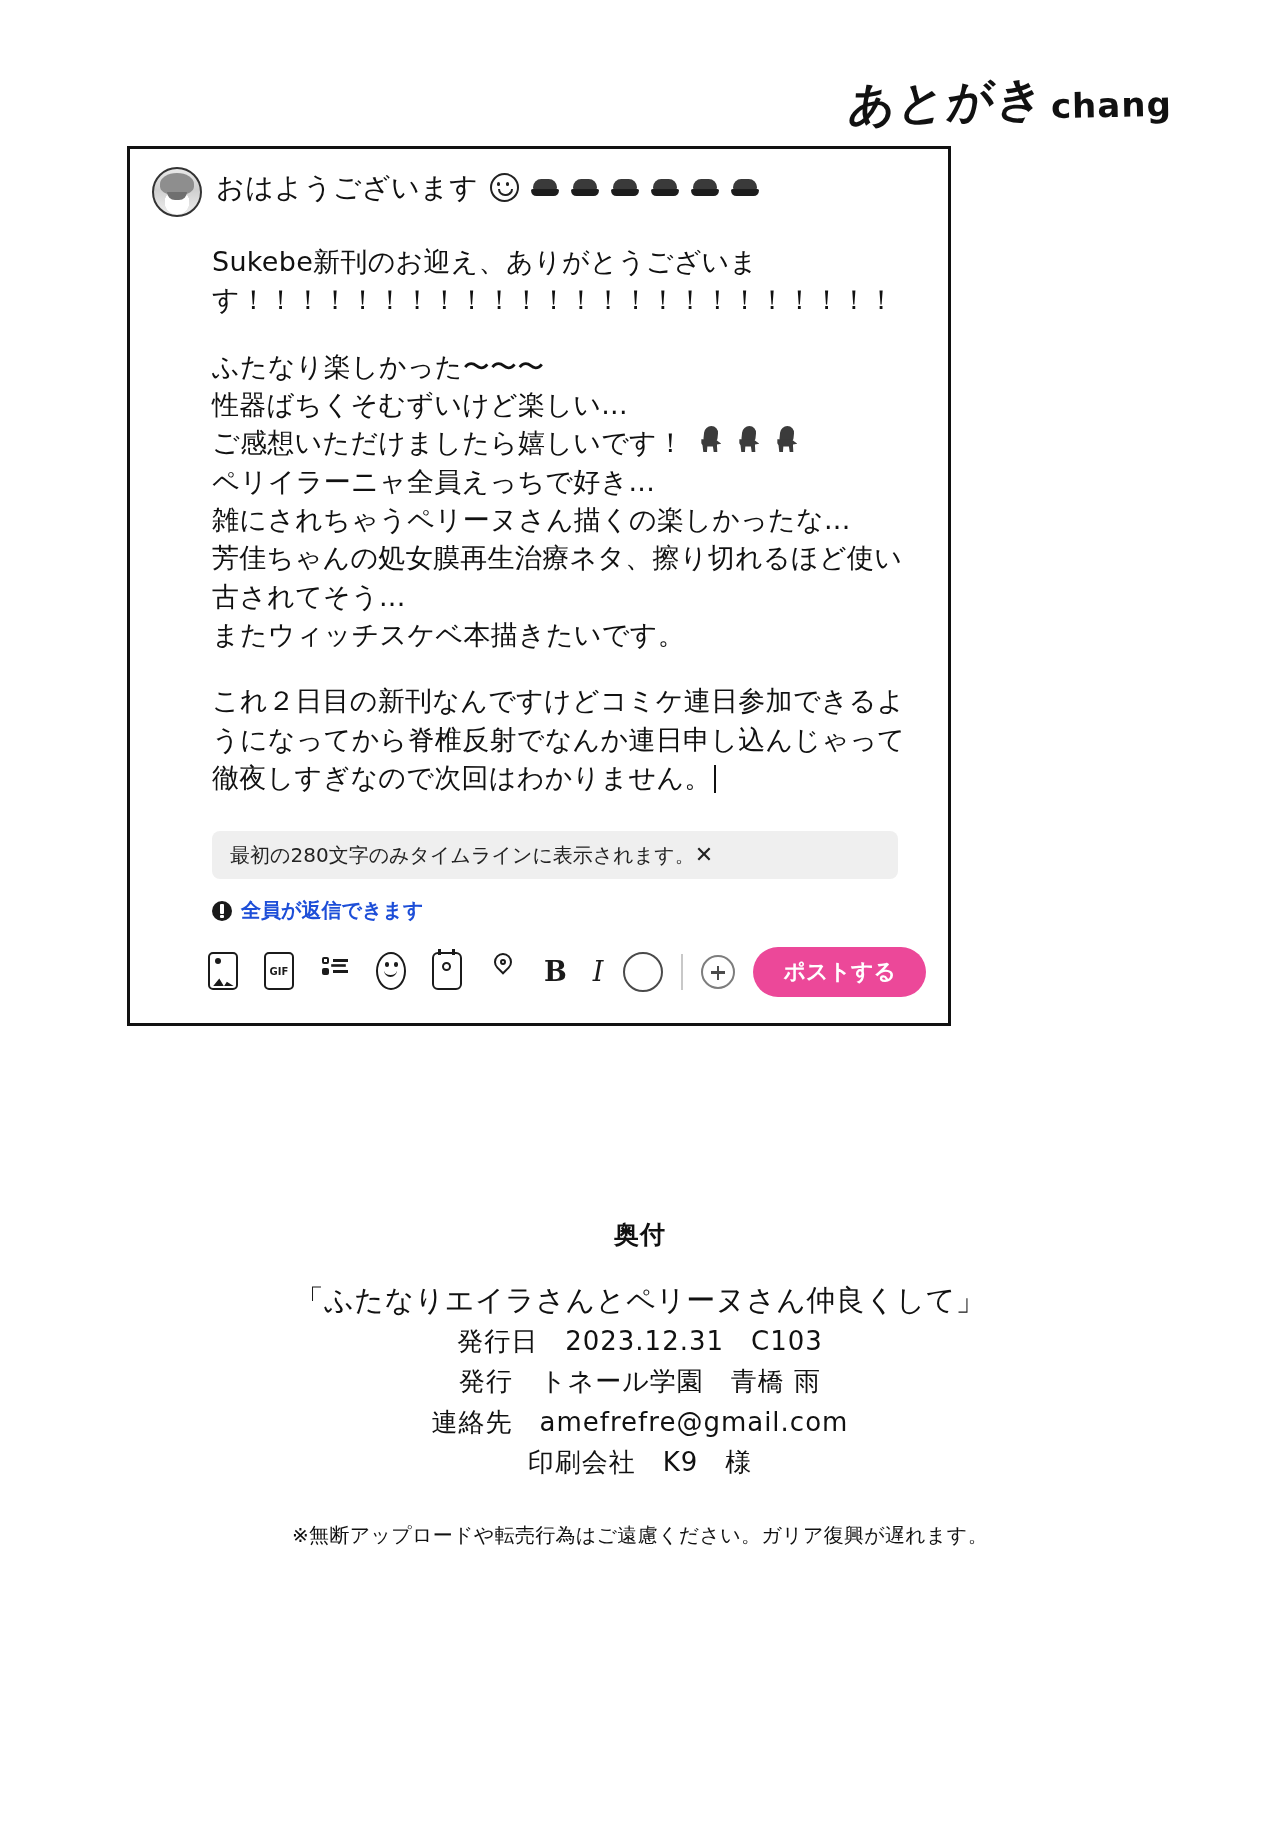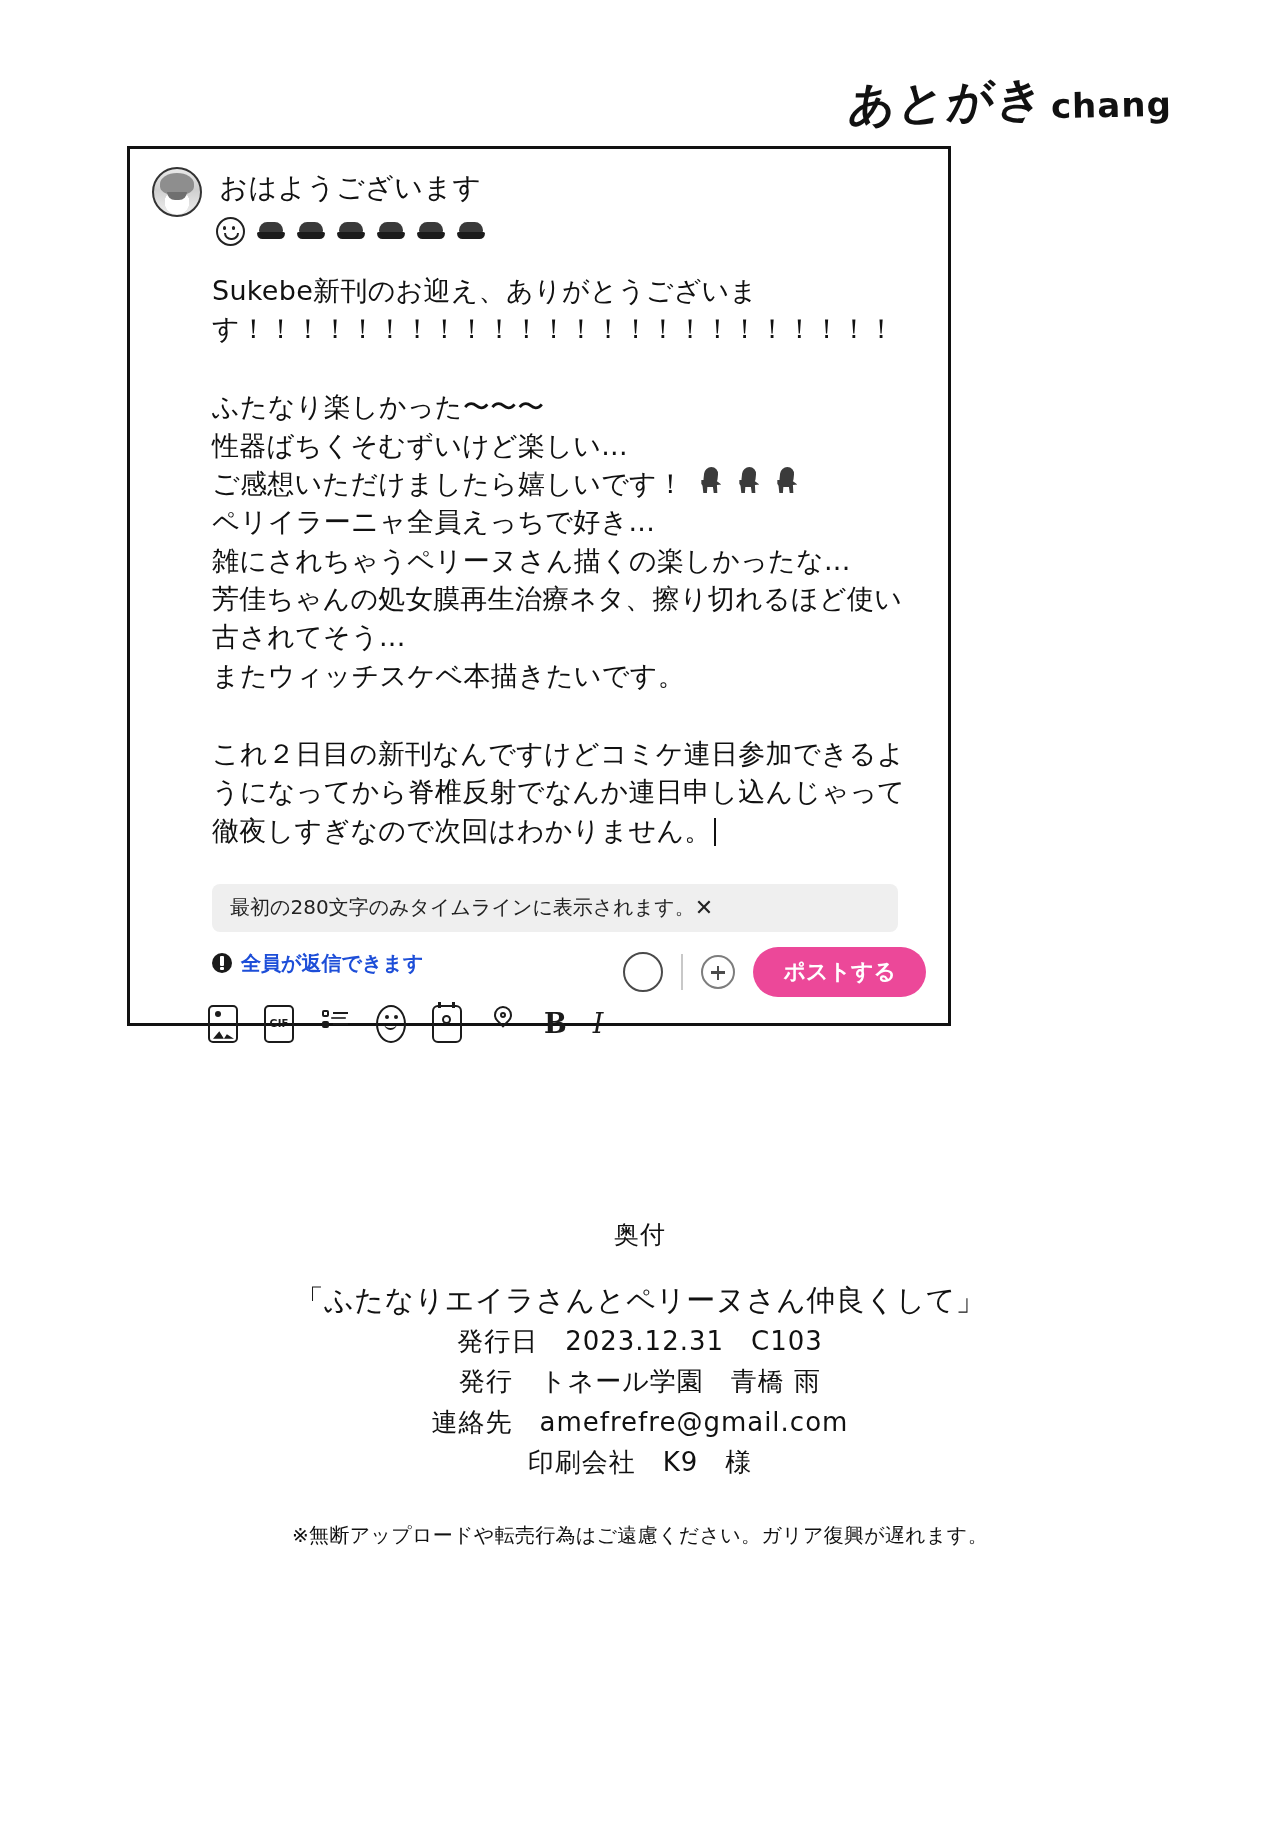--- a/index.html
+++ b/index.html
@@ -89,21 +89,20 @@
     width: 20px; height: 8px;
     border-radius: 0 0 10px 10px;
     background: #6f6f6f;
   }
 
   .greeting-line {
     display: flex;
     align-items: center;
     gap: 12px;
     padding-top: 4px;
-    flex-direction: column;
   }
   .greeting-text {
     font-family: "DejaVu Sans", sans-serif;
     font-size: 28px;
     line-height: 1.2;
     letter-spacing: 0.5px;
   }
   .emoji-row {
     display: flex;
     align-items: center;
@@ -162,21 +161,21 @@
   }
   .para {
     font-family: "DejaVu Sans", sans-serif;
     font-size: 27px;
     line-height: 1.42;
     letter-spacing: 0.3px;
     white-space: pre-wrap;
     margin: 0;
   }
   .para + .para {
-    margin-top: 40px;
+    margin-top: 28px;
   }
   .dino {
     display: inline-block;
     width: 22px;
     height: 26px;
     margin-left: 16px;
     position: relative;
   }
   .dino::before {
     content: "";
@@ -476,20 +475,21 @@
     right: 0;
     top: 1218px;
     text-align: center;
     font-family: "DejaVu Sans", sans-serif;
     color: #111;
   }
   .colophon .label {
     font-size: 25px;
     margin-bottom: 30px;
     letter-spacing: 1px;
+    font-weight: bold;
   }
   .colophon .title {
     font-size: 29px;
     letter-spacing: 0.5px;
   }
   .colophon .line {
     font-size: 26px;
     line-height: 1.55;
     letter-spacing: 1px;
   }

